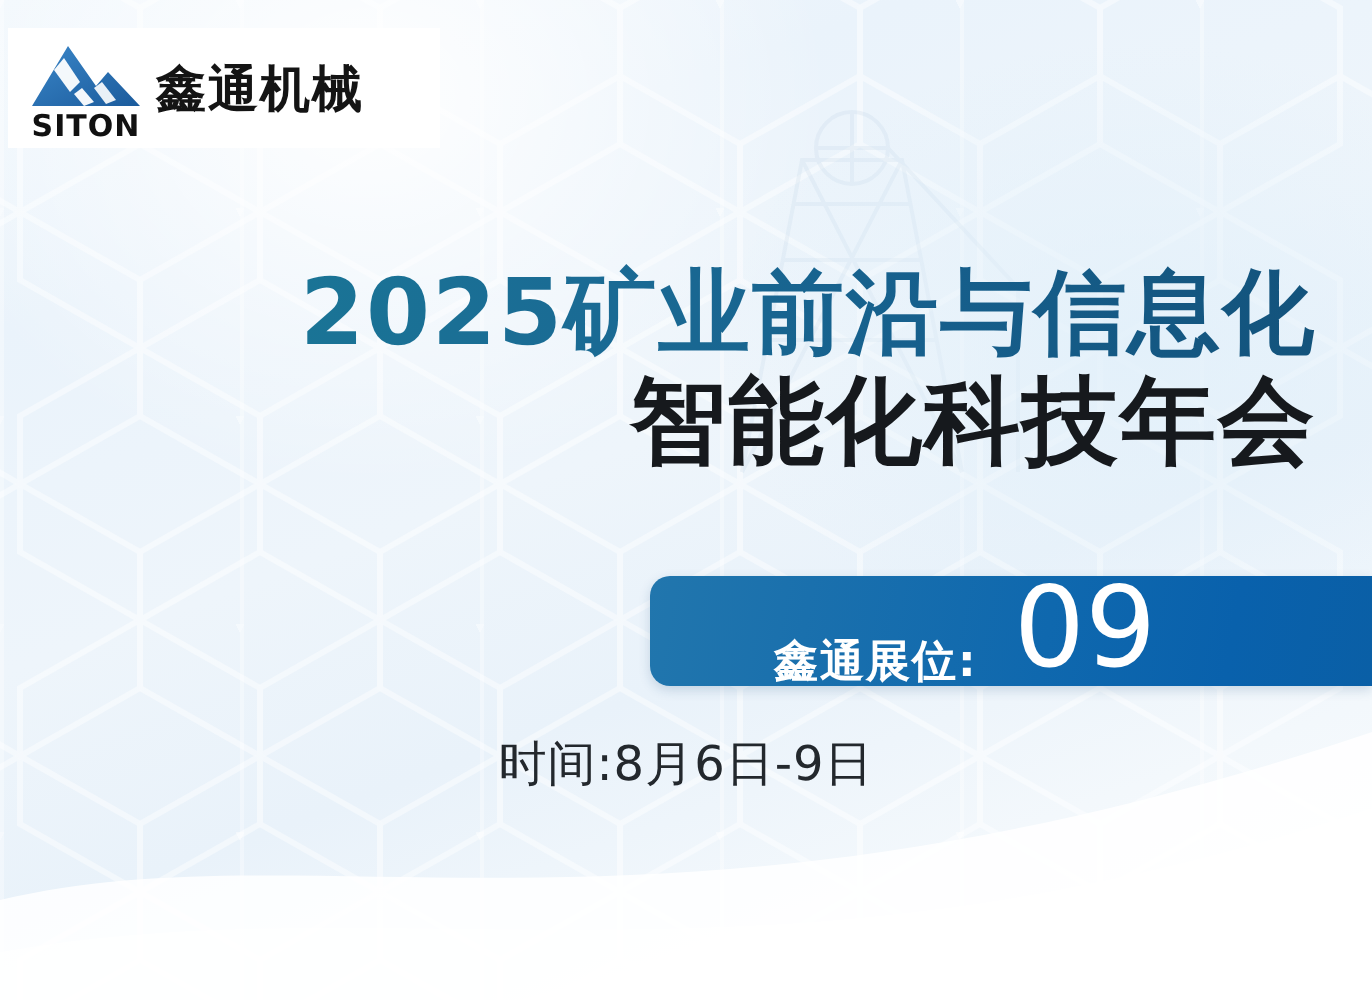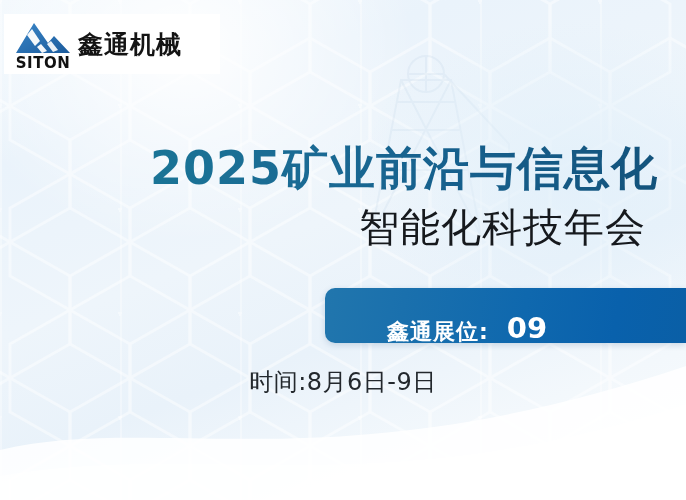--- a/index.html
+++ b/index.html
@@ -112,47 +112,47 @@
     color: #141414;
     letter-spacing: 1px;
     line-height: 1;
     white-space: nowrap;
   }
 
   
   .title-block {
     position: absolute;
     right: 28px;
-    top: 144px;
+    top: 132px;
     width: 640px;
     text-align: right;
   }
   .title-line1 {
     font-family: "DejaVu Sans", "Liberation Sans", sans-serif;
     font-size: 46px;
     font-weight: 700;
     line-height: 1.08;
     letter-spacing: 1px;
     white-space: nowrap;
     background: linear-gradient(90deg, #1d7a9e 0%, #1a7596 18%, #1a6a94 45%, #165f8c 70%, #13537c 100%);
     -webkit-background-clip: text;
     background-clip: text;
     color: transparent;
     -webkit-text-fill-color: transparent;
     margin: 0 0 4px 0;
   }
   .title-line2 {
     font-family: "DejaVu Sans", "Liberation Sans", sans-serif;
-    font-size: 40px;
-    font-weight: 400;
+    font-size: 48px;
+    font-weight: 700;
     line-height: 1.08;
     letter-spacing: 1px;
     white-space: nowrap;
     color: #16191d;
-    margin: 12px;
+    margin: 0;
   }
 
   
   .booth-banner {
     position: absolute;
     left: 325px;
     top: 288px;
     width: 361px;
     height: 55px;
     background: linear-gradient(100deg, #2176ad 0%, #1a70ad 22%, #0f68ae 55%, #0961ac 80%, #0a5fa6 100%);
@@ -169,22 +169,22 @@
     font-family: "DejaVu Sans", "Liberation Sans", sans-serif;
     font-size: 22px;
     font-weight: 700;
     color: #ffffff;
     letter-spacing: 1px;
     line-height: 1;
     white-space: nowrap;
   }
   .booth-number {
     font-family: "DejaVu Sans", "Liberation Sans", sans-serif;
-    font-size: 29px;
-    font-weight: 700;
+    font-size: 56px;
+    font-weight: 400;
     color: #ffffff;
     letter-spacing: 0px;
     line-height: 1;
     margin-left: 18px;
     white-space: nowrap;
   }
 
   
   .info-row {
     position: absolute;

